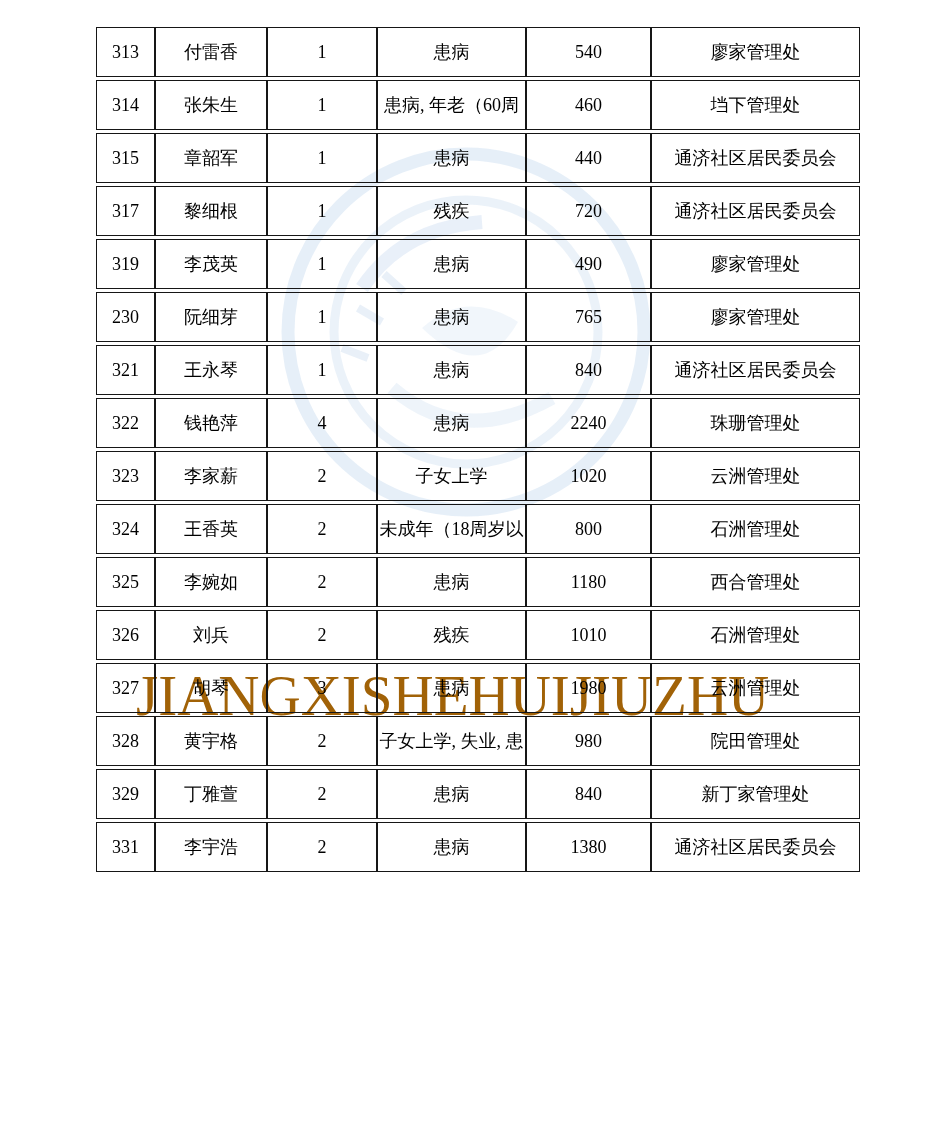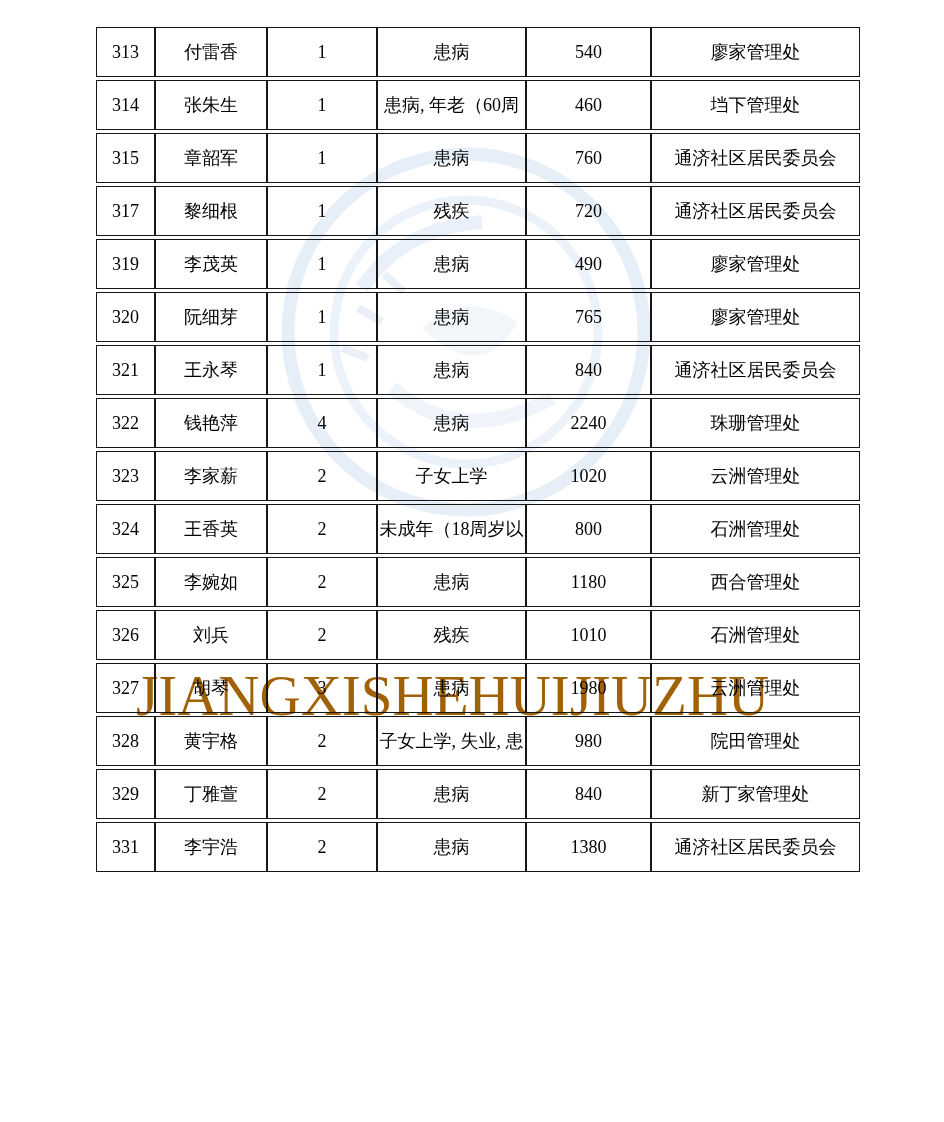--- a/index.html
+++ b/index.html
@@ -93,21 +93,21 @@
     <td>患病, 年老（60周</td>
     <td>460</td>
     <td>垱下管理处</td>
   </tr>
 
   <tr>
     <td>315</td>
     <td>章韶军</td>
     <td>1</td>
     <td>患病</td>
-    <td>760</td>
+    <td>440</td>
     <td>通济社区居民委员会</td>
   </tr>
 
 
   <tr>
     <td>317</td>
     <td>黎细根</td>
     <td>1</td>
     <td>残疾</td>
     <td>720</td>
@@ -118,21 +118,21 @@
   <tr>
     <td>319</td>
     <td>李茂英</td>
     <td>1</td>
     <td>患病</td>
     <td>490</td>
     <td>廖家管理处</td>
   </tr>
 
   <tr>
-    <td>320</td>
+    <td>230</td>
     <td>阮细芽</td>
     <td>1</td>
     <td>患病</td>
     <td>765</td>
     <td>廖家管理处</td>
   </tr>
 
   <tr>
     <td>321</td>
     <td>王永琴</td>

